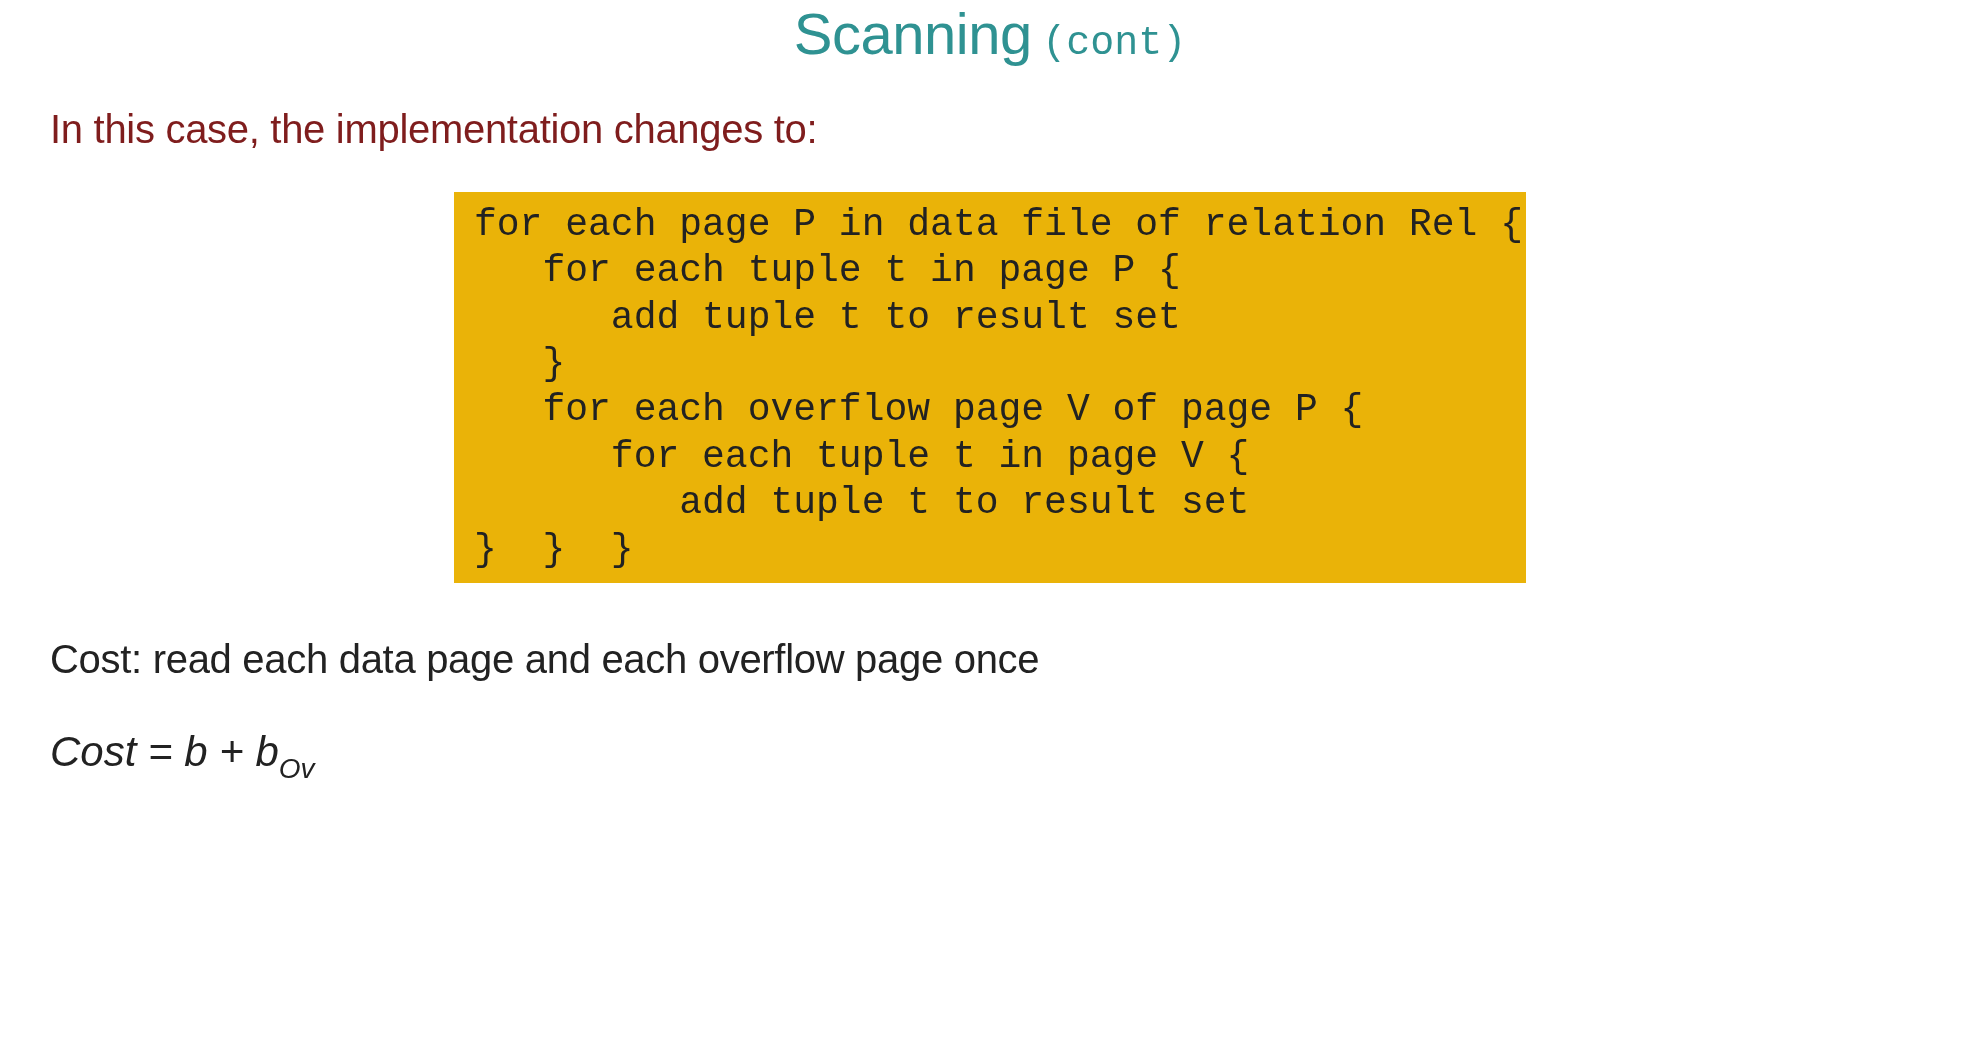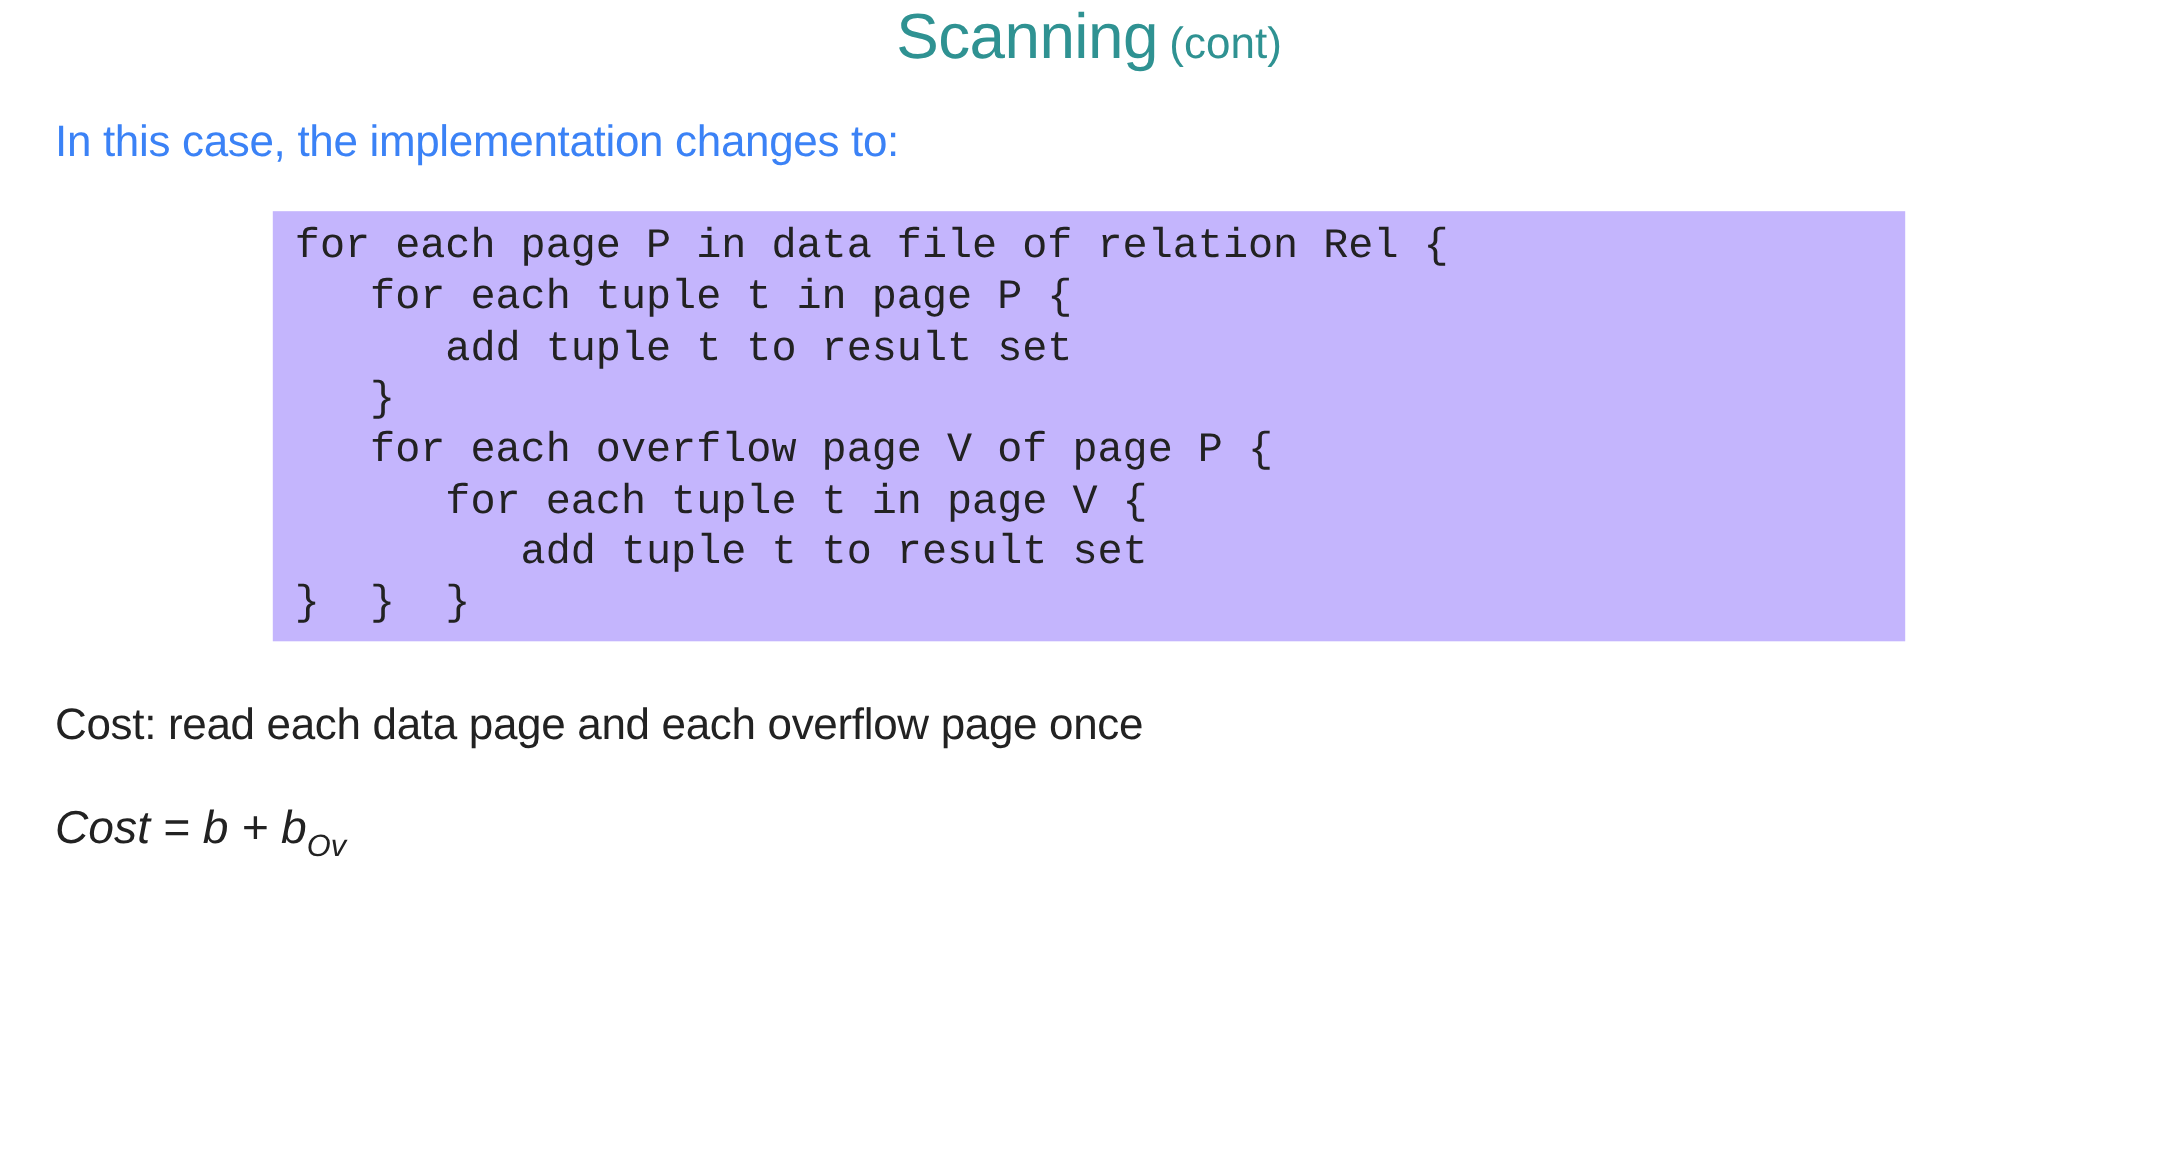--- a/index.html
+++ b/index.html
@@ -25,42 +25,43 @@
   }
   .title-main {
     font-size: 58px;
     color: #2f9292;
     letter-spacing: -0.5px;
   }
   .title-cont {
     font-size: 40px;
     color: #2f9292;
     margin-left: 6px;
+    font-family: Liberation Mono, monospace;
   }
   .intro {
     font-size: 40px;
-    color: #3b82f6;
+    color: #7f1d1d;
     margin-bottom: 40px;
     letter-spacing: -0.3px;
   }
   .code-wrap {
     display: flex;
     justify-content: center;
     margin-bottom: 54px;
   }
   pre.code {
-    background: #c4b5fd;
+    background: #eab308;
     margin: 0;
     padding: 10px 20px 10px 20px;
     font-family: "Courier New", Courier, monospace;
     font-size: 38px;
     line-height: 1.22;
     white-space: pre;
     color: #222;
-    width: 1484px;
+    width: 1072px;
     box-sizing: border-box;
   }
   .cost-desc {
     font-size: 40px;
     color: #222;
     margin-bottom: 46px;
     letter-spacing: -0.3px;
   }
   .cost-formula {
     font-size: 42px;

